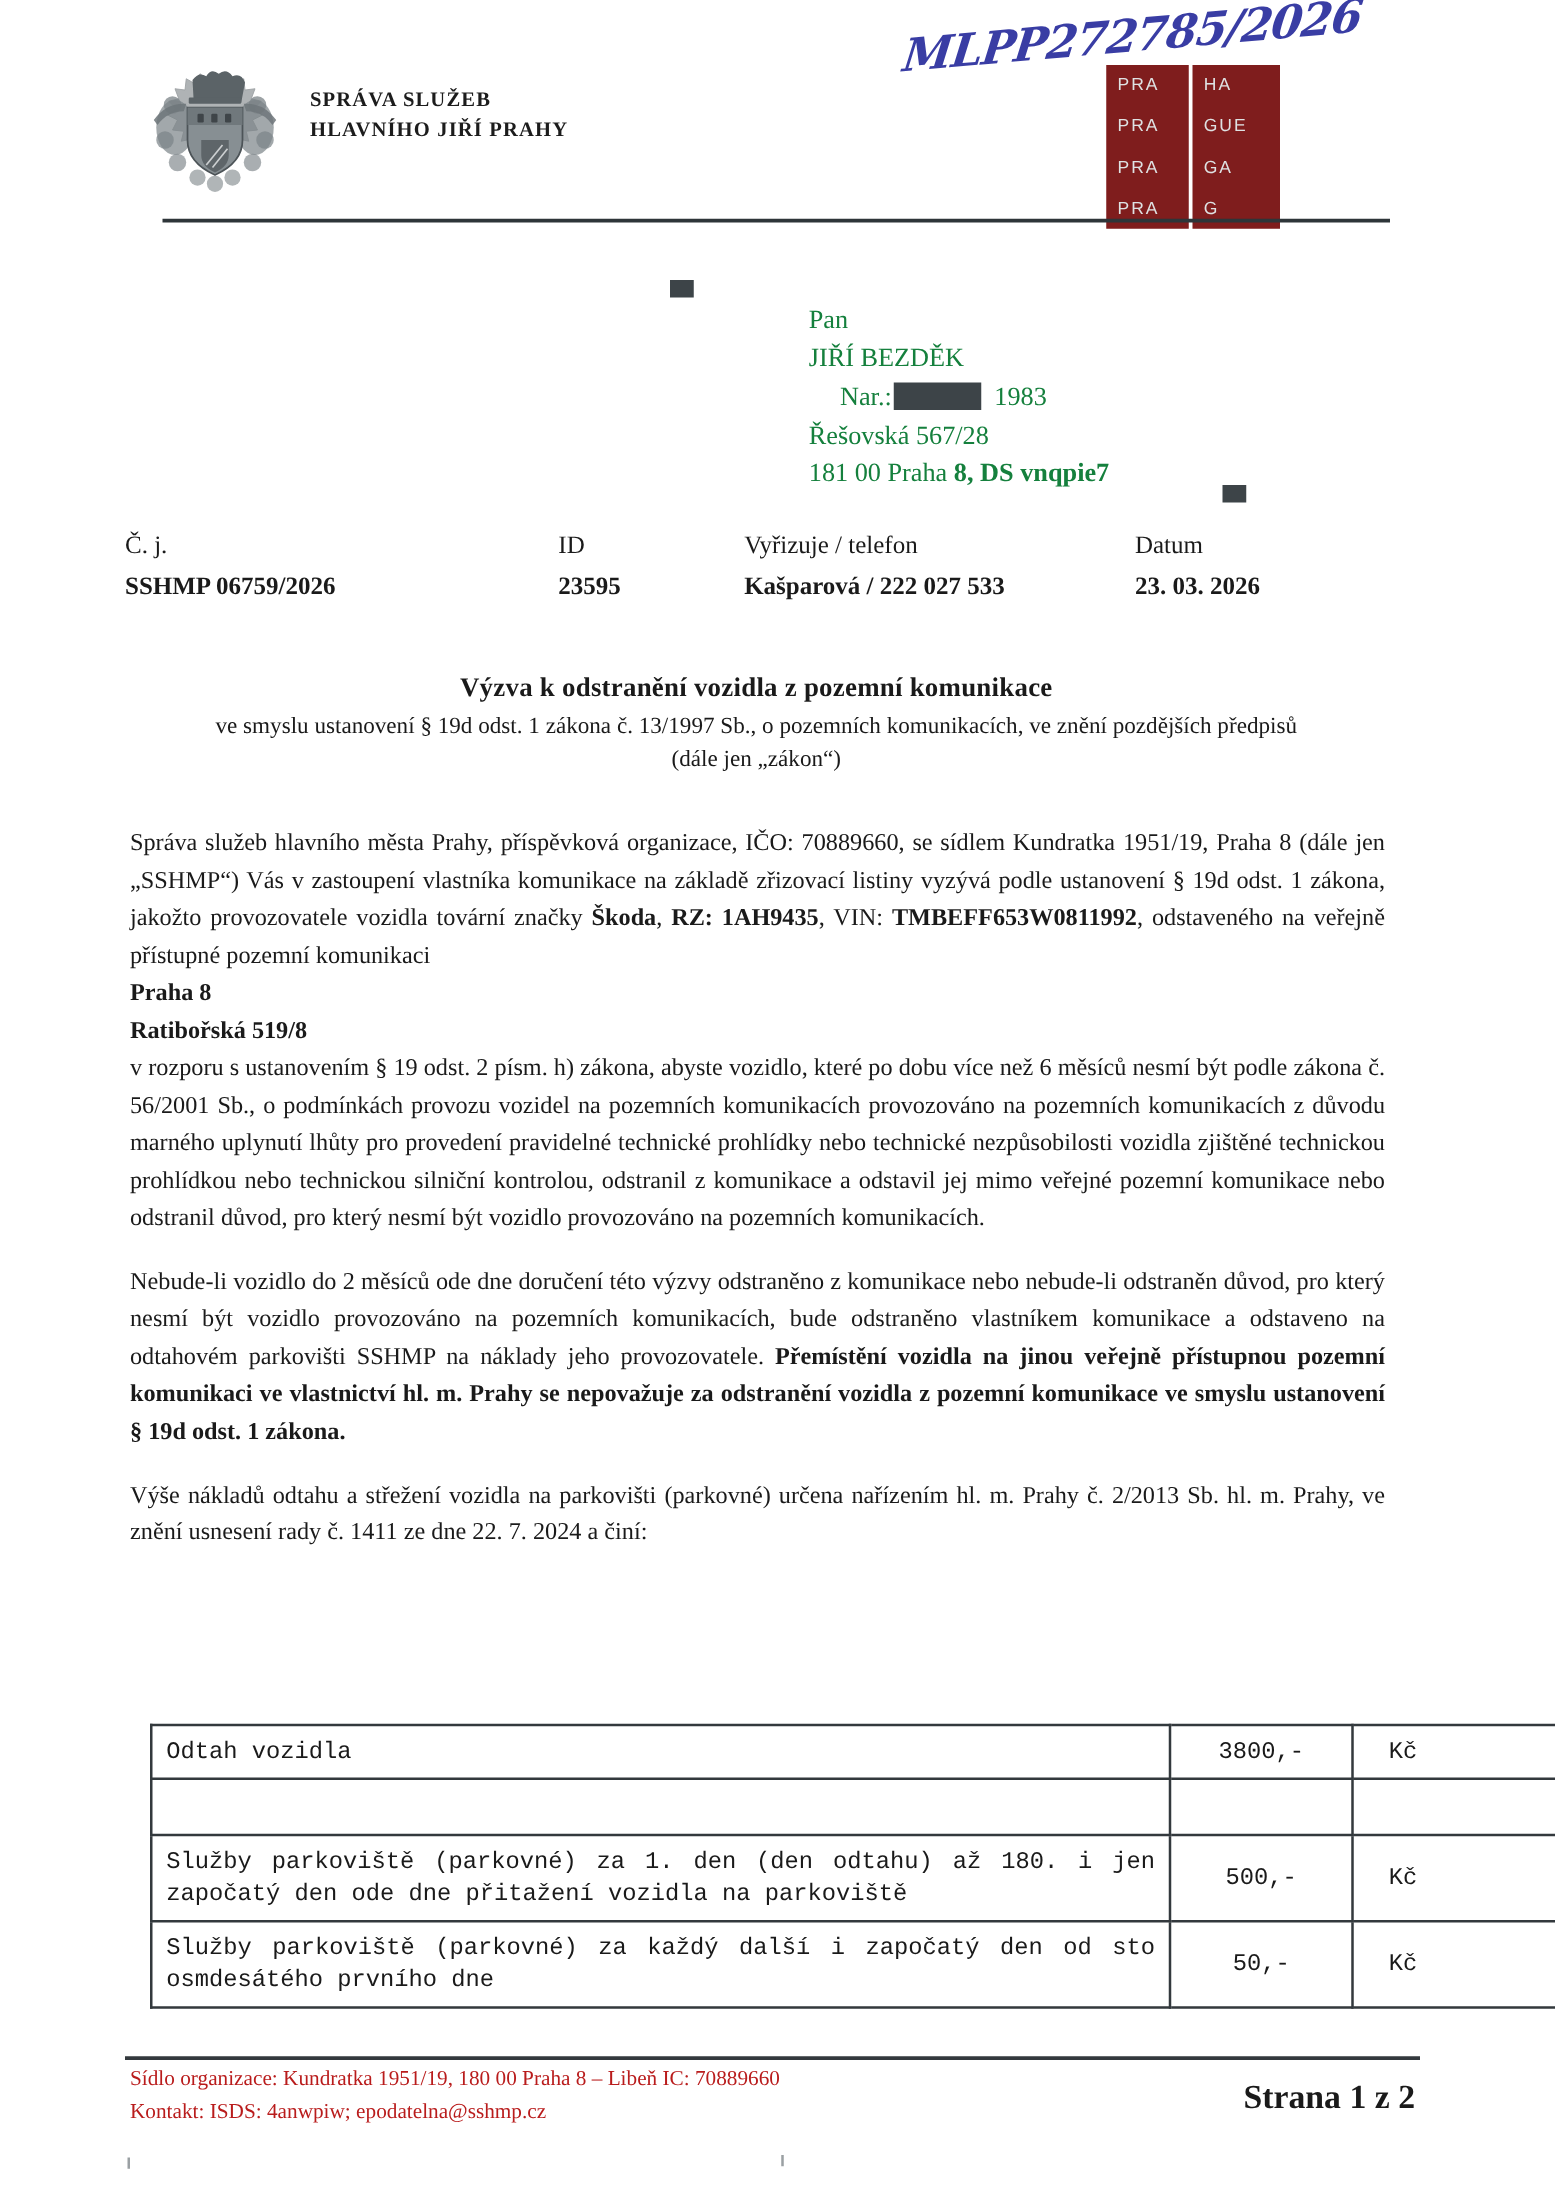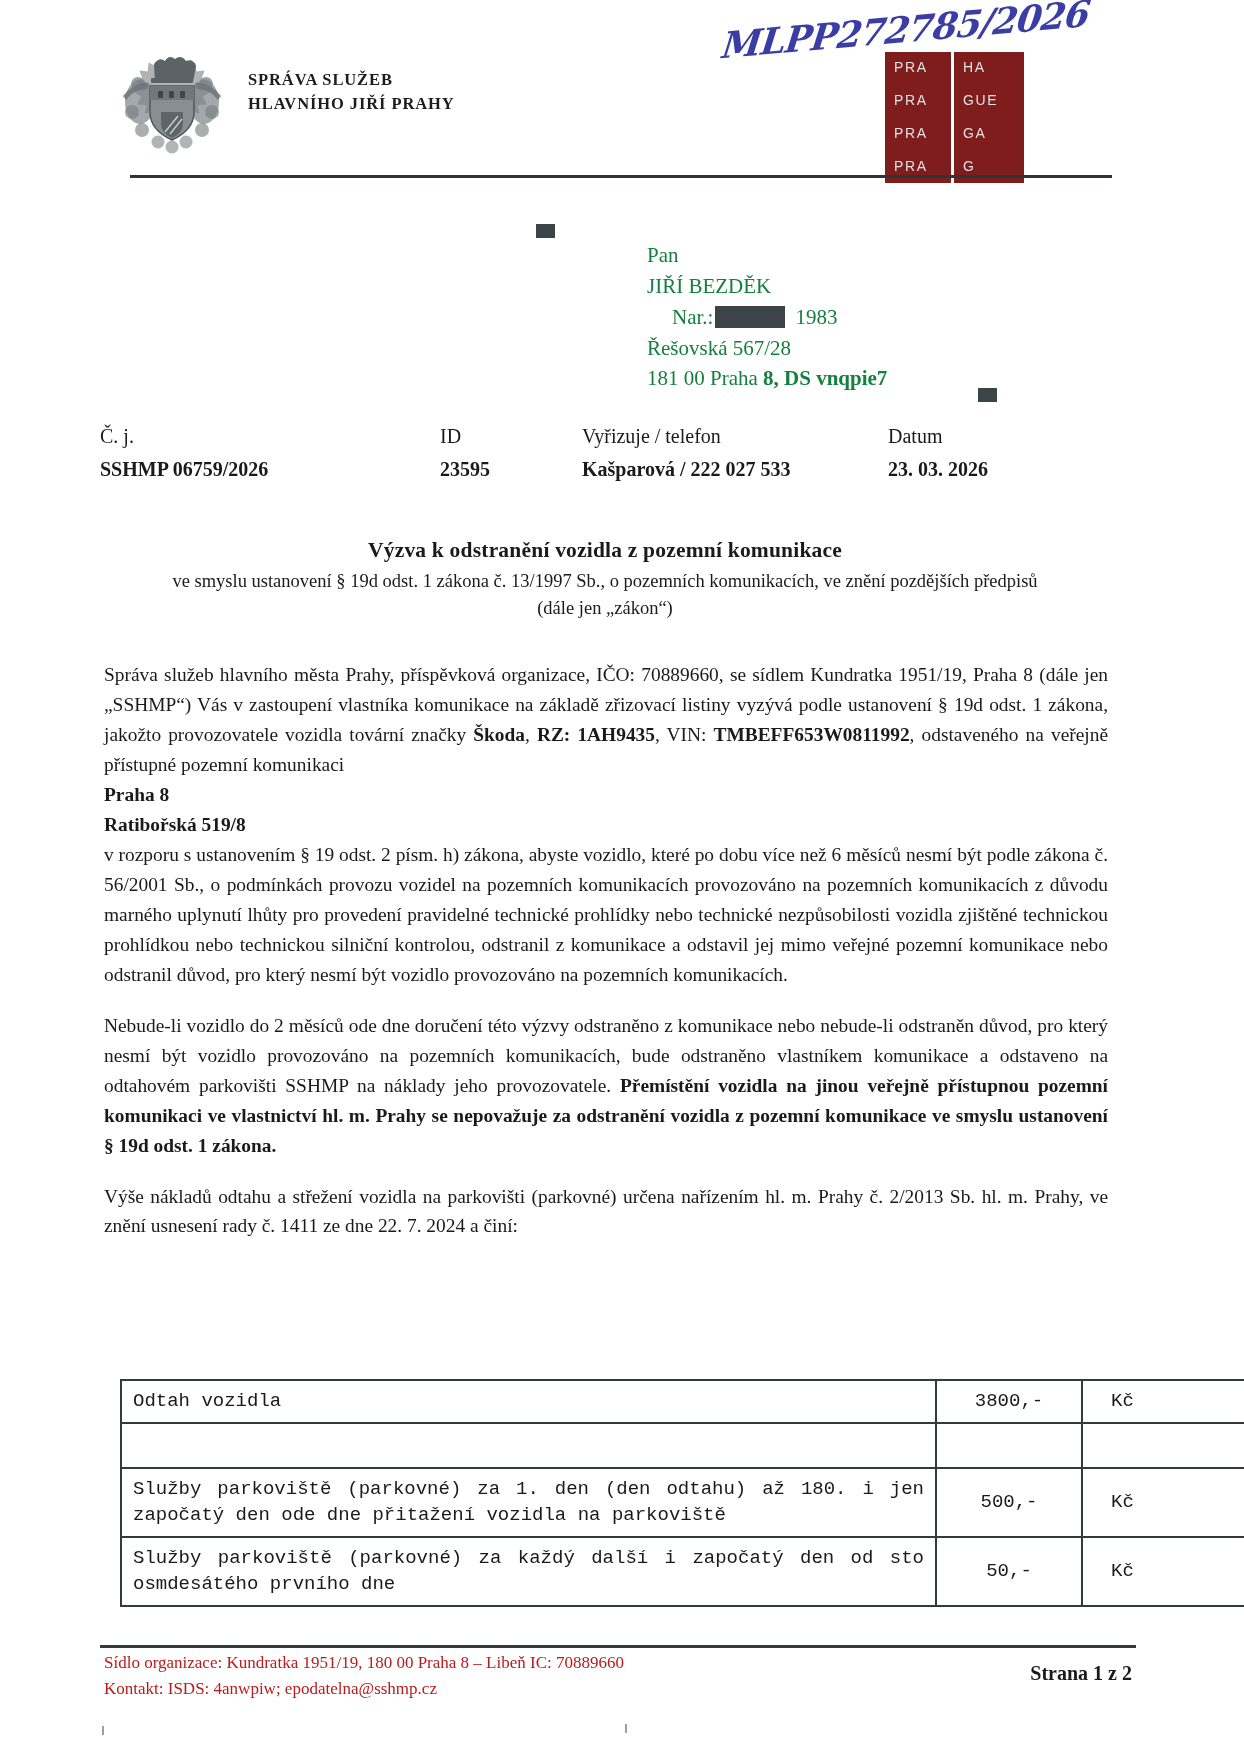--- a/index.html
+++ b/index.html
@@ -139,20 +139,21 @@
   .refrow {
     position: absolute;
     left: 100px;
     top: 425px;
     width: 1008px;
     font-size: 20px;
   }
   .ref-line {
     display: flex;
     white-space: nowrap;
+    justify-content: space-between;
   }
   .ref-line + .ref-line { margin-top: 10px; font-weight: bold; }
   .ref-c1 { width: 340px; }
   .ref-c2 { width: 142px; }
   .ref-c3 { width: 306px; }
   .ref-c4 { width: 200px; }
 
   
   .doc-title {
     position: absolute;
@@ -231,21 +232,21 @@
     left: 104px;
     top: 1650px;
     font-size: 17px;
     line-height: 1.55;
     color: #b91c1c;
   }
   .footer-right {
     position: absolute;
     right: 112px;
     top: 1662px;
-    font-size: 20px;
+    font-size: 27px;
     font-weight: bold;
   }
   .footer-right .pg { font-weight: bold; }
 
   .speck {
     position: absolute;
     background: #9aa0a3;
     width: 2px; height: 9px;
   }
 </style>

